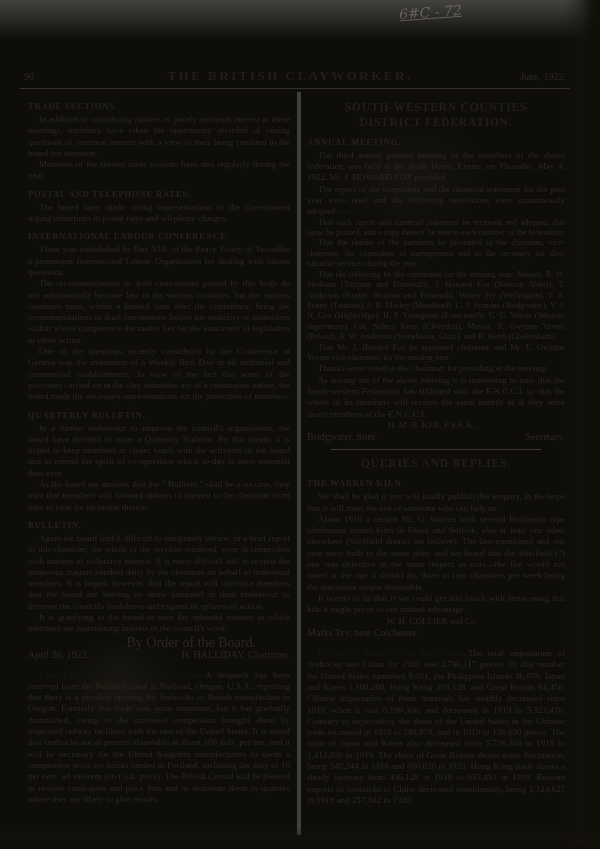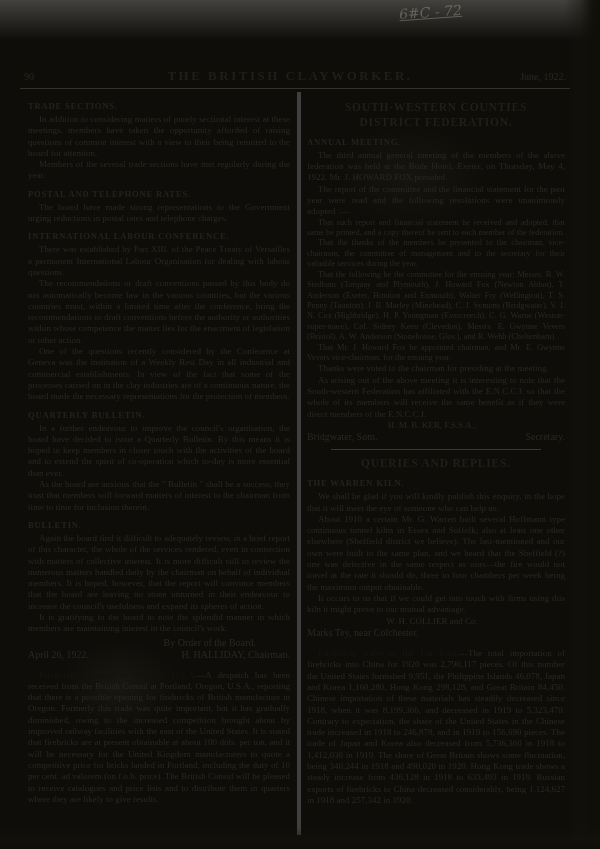--- a/index.html
+++ b/index.html
@@ -34,21 +34,21 @@
   .col-right { border-left:4px solid #404040; }
 
   .sec-head { text-align:left; font-size:8.6px; letter-spacing:0.8px; font-weight:bold;
     margin:7px 0 3px 0; color:#26231c; }
   .big-head { text-align:center; font-size:11.5px; letter-spacing:0.8px; font-weight:bold;
     margin:6px 8px 4px 8px; line-height:1.3; color:#221f18; }
   .body { font-size:9px; line-height:11.3px; text-align:justify; text-indent:11px; margin:0; }
   .body.small { font-size:8.3px; line-height:10.4px; }
   .lead { font-weight:bold; color:#15130e; }
   .lead-para { margin-top:9px; }
-  .by-order { text-align:right; padding-right:34px; font-size:10px; line-height:12px; margin-top:2px; }
+  .by-order { text-align:right; padding-right:34px; font-size:14px; line-height:12px; margin-top:2px; }
   .sig-row { display:flex; justify-content:space-between; font-size:10px; line-height:12px; }
   .sig-right { text-align:center; font-size:9px; line-height:11.5px; padding-right:8px; }
   .rule { border-top:1px solid #3a372f; margin:6px 24px; }
 
   .edge-right { position:absolute; top:0; right:0; width:36px; height:100%; z-index:6; pointer-events:none;
     background:linear-gradient(to right, rgba(22,19,13,0) 0%, rgba(22,19,13,0.45) 45%, rgba(16,14,9,0.92) 78%, #100e08 100%); }
   .edge-bottom { position:absolute; bottom:0; left:0; width:100%; height:22px; z-index:6; pointer-events:none;
     background:linear-gradient(to bottom, rgba(22,19,13,0) 0%, rgba(22,19,13,0.5) 55%, #100e08 95%); }
   .edge-top-left { position:absolute; top:0; left:0; width:100%; height:40px; z-index:1; pointer-events:none;
     background:linear-gradient(to bottom, rgba(255,255,255,0.22), rgba(255,255,255,0)); }

